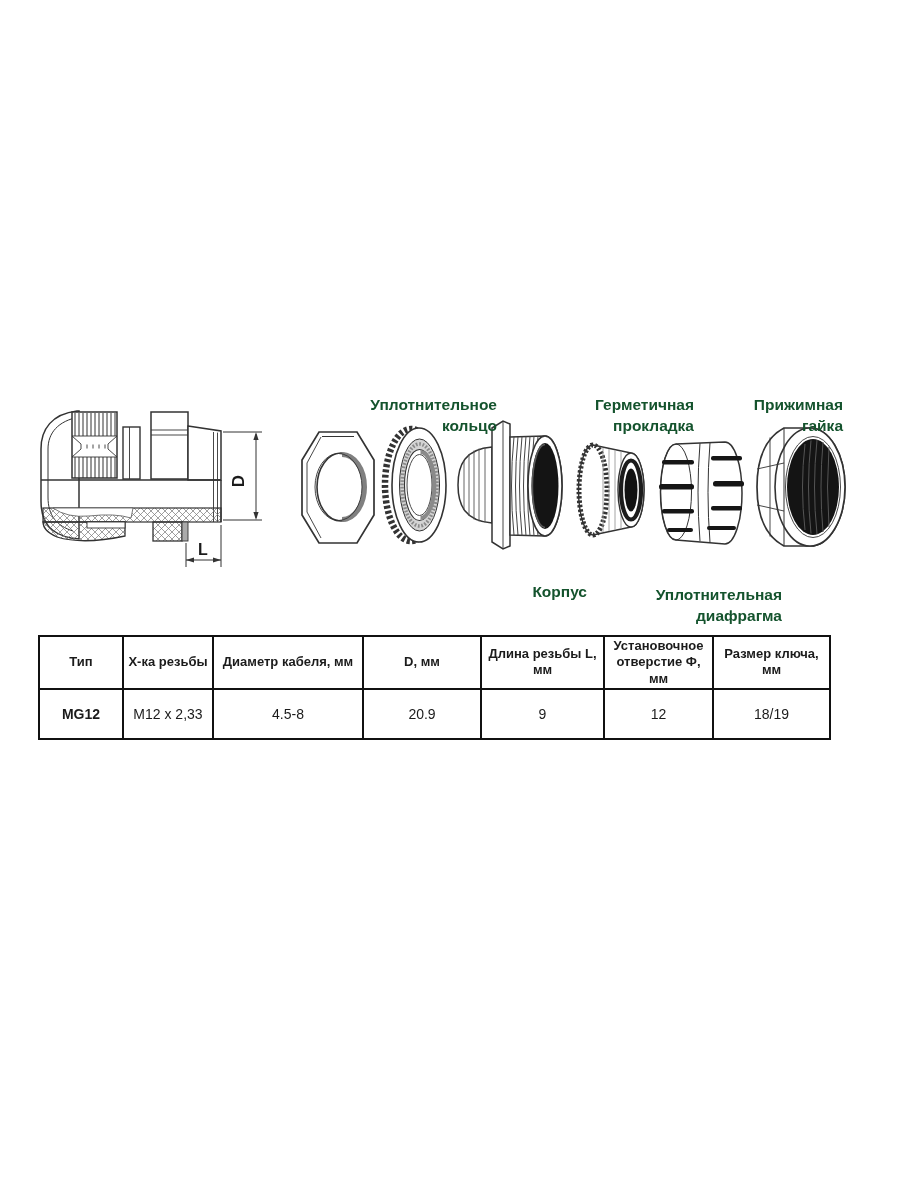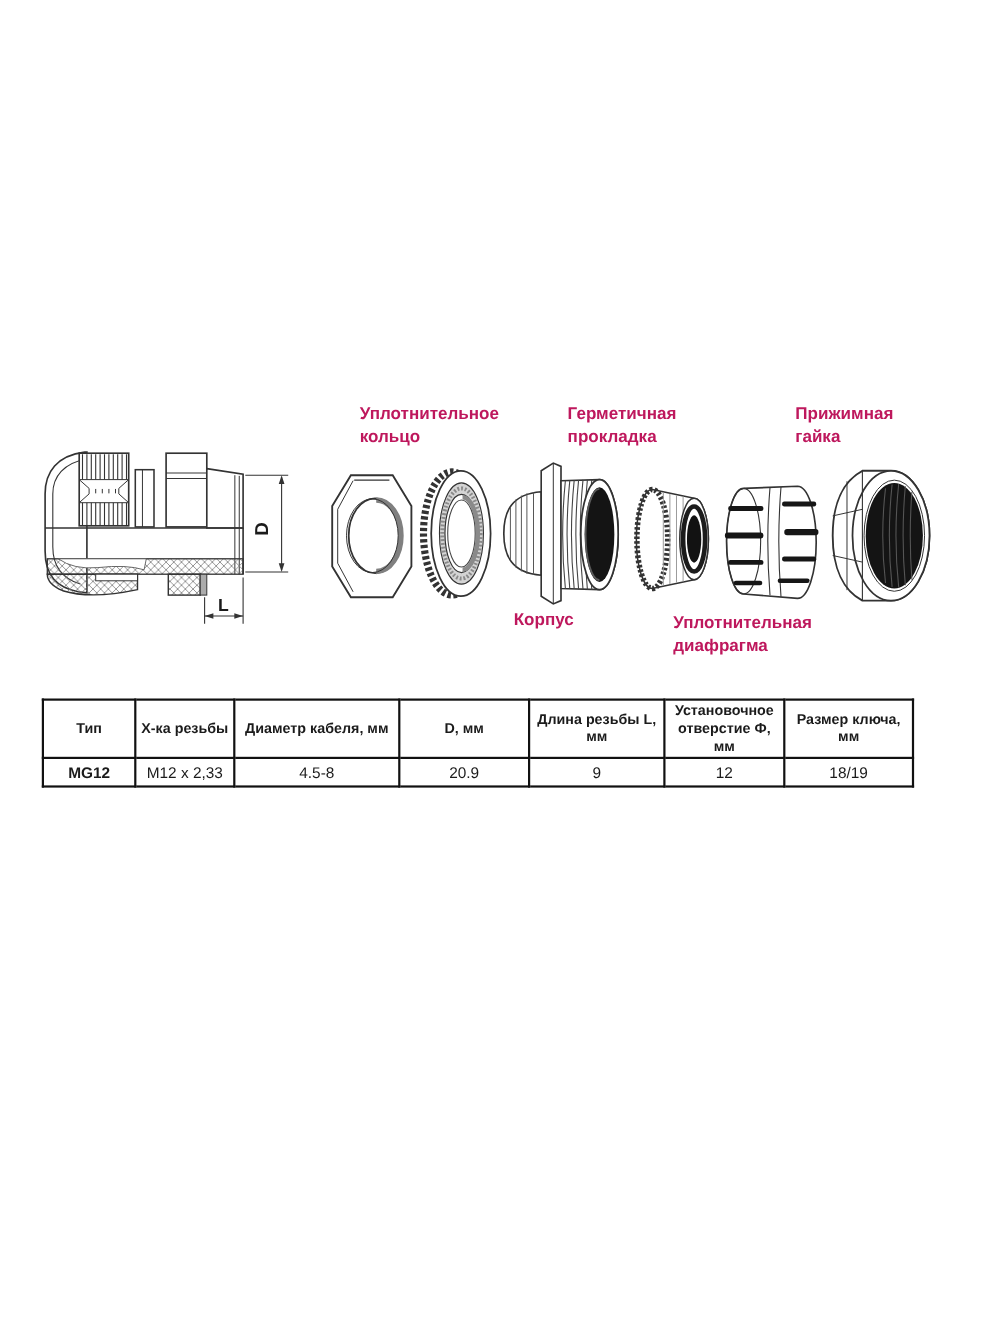--- a/index.html
+++ b/index.html
@@ -1,26 +1,26 @@
 <!DOCTYPE html>
 <html><head>
 <meta charset="utf-8">
 <style>
   html,body{margin:0;padding:0;background:#fff;}
   .canvas{position:relative;width:900px;height:1200px;background:#ffffff;
           font-family:"Liberation Sans",sans-serif;overflow:hidden;}
   .abs{position:absolute;}
-  .plabel{position:absolute;text-align:left;font-weight:bold;font-size:15.5px;
-          line-height:21px;color:#be185d;}
+  .plabel{position:absolute;text-align:right;font-weight:bold;font-size:15.5px;
+          line-height:21px;color:#14532d;margin-top:28px;}
   table.specs{position:absolute;left:38px;top:635px;width:791px;border-collapse:collapse;
           table-layout:fixed;background:#fff;color:#1b1b1b;}
   .specs th{font-size:13px;font-weight:bold;border:2px solid #111;height:38px;
           padding:1px 1px;line-height:1.25;vertical-align:middle;text-align:center;}
   .specs td{font-size:14px;border:2px solid #111;height:16px;text-align:center;
-          vertical-align:middle;padding:4px 2px;}
+          vertical-align:middle;padding:16px 2px;}
   .specs td.b{font-weight:bold;}
   svg{display:block;}
 </style>
 </head>
 <body>
 
 <div class="canvas">
 
   <svg class="abs" style="left:25px;top:385px" width="260" height="220" viewBox="0 0 260 220">
     <defs>

